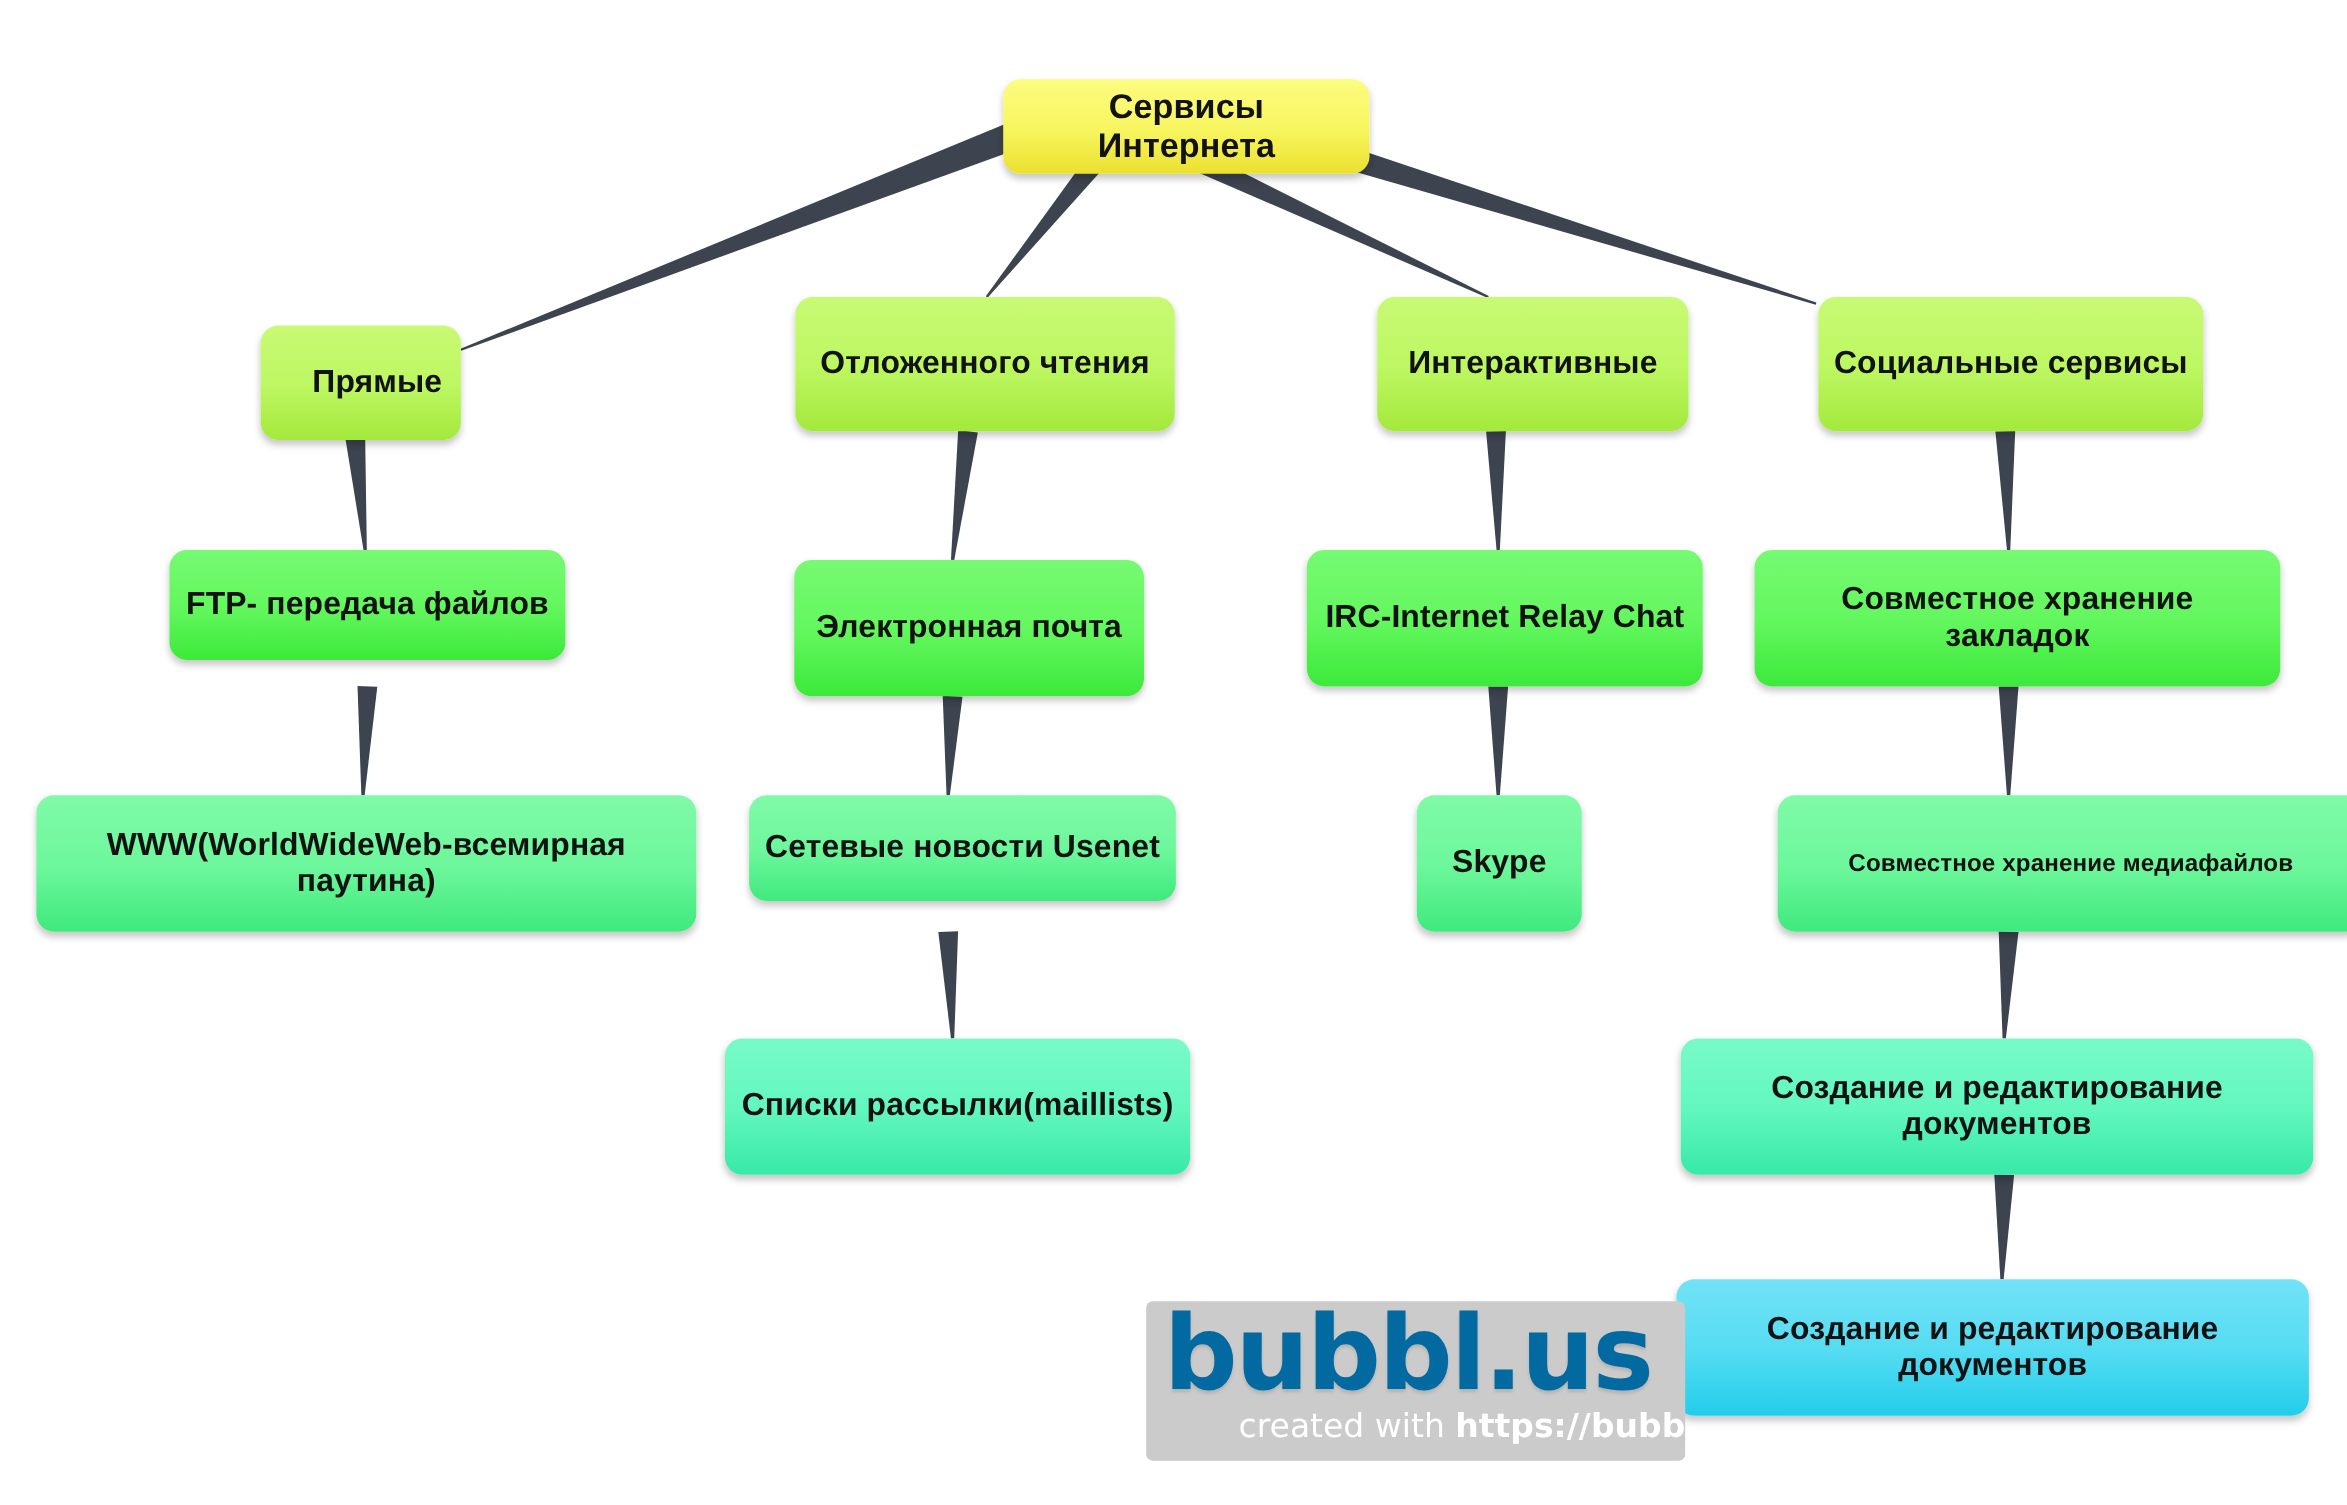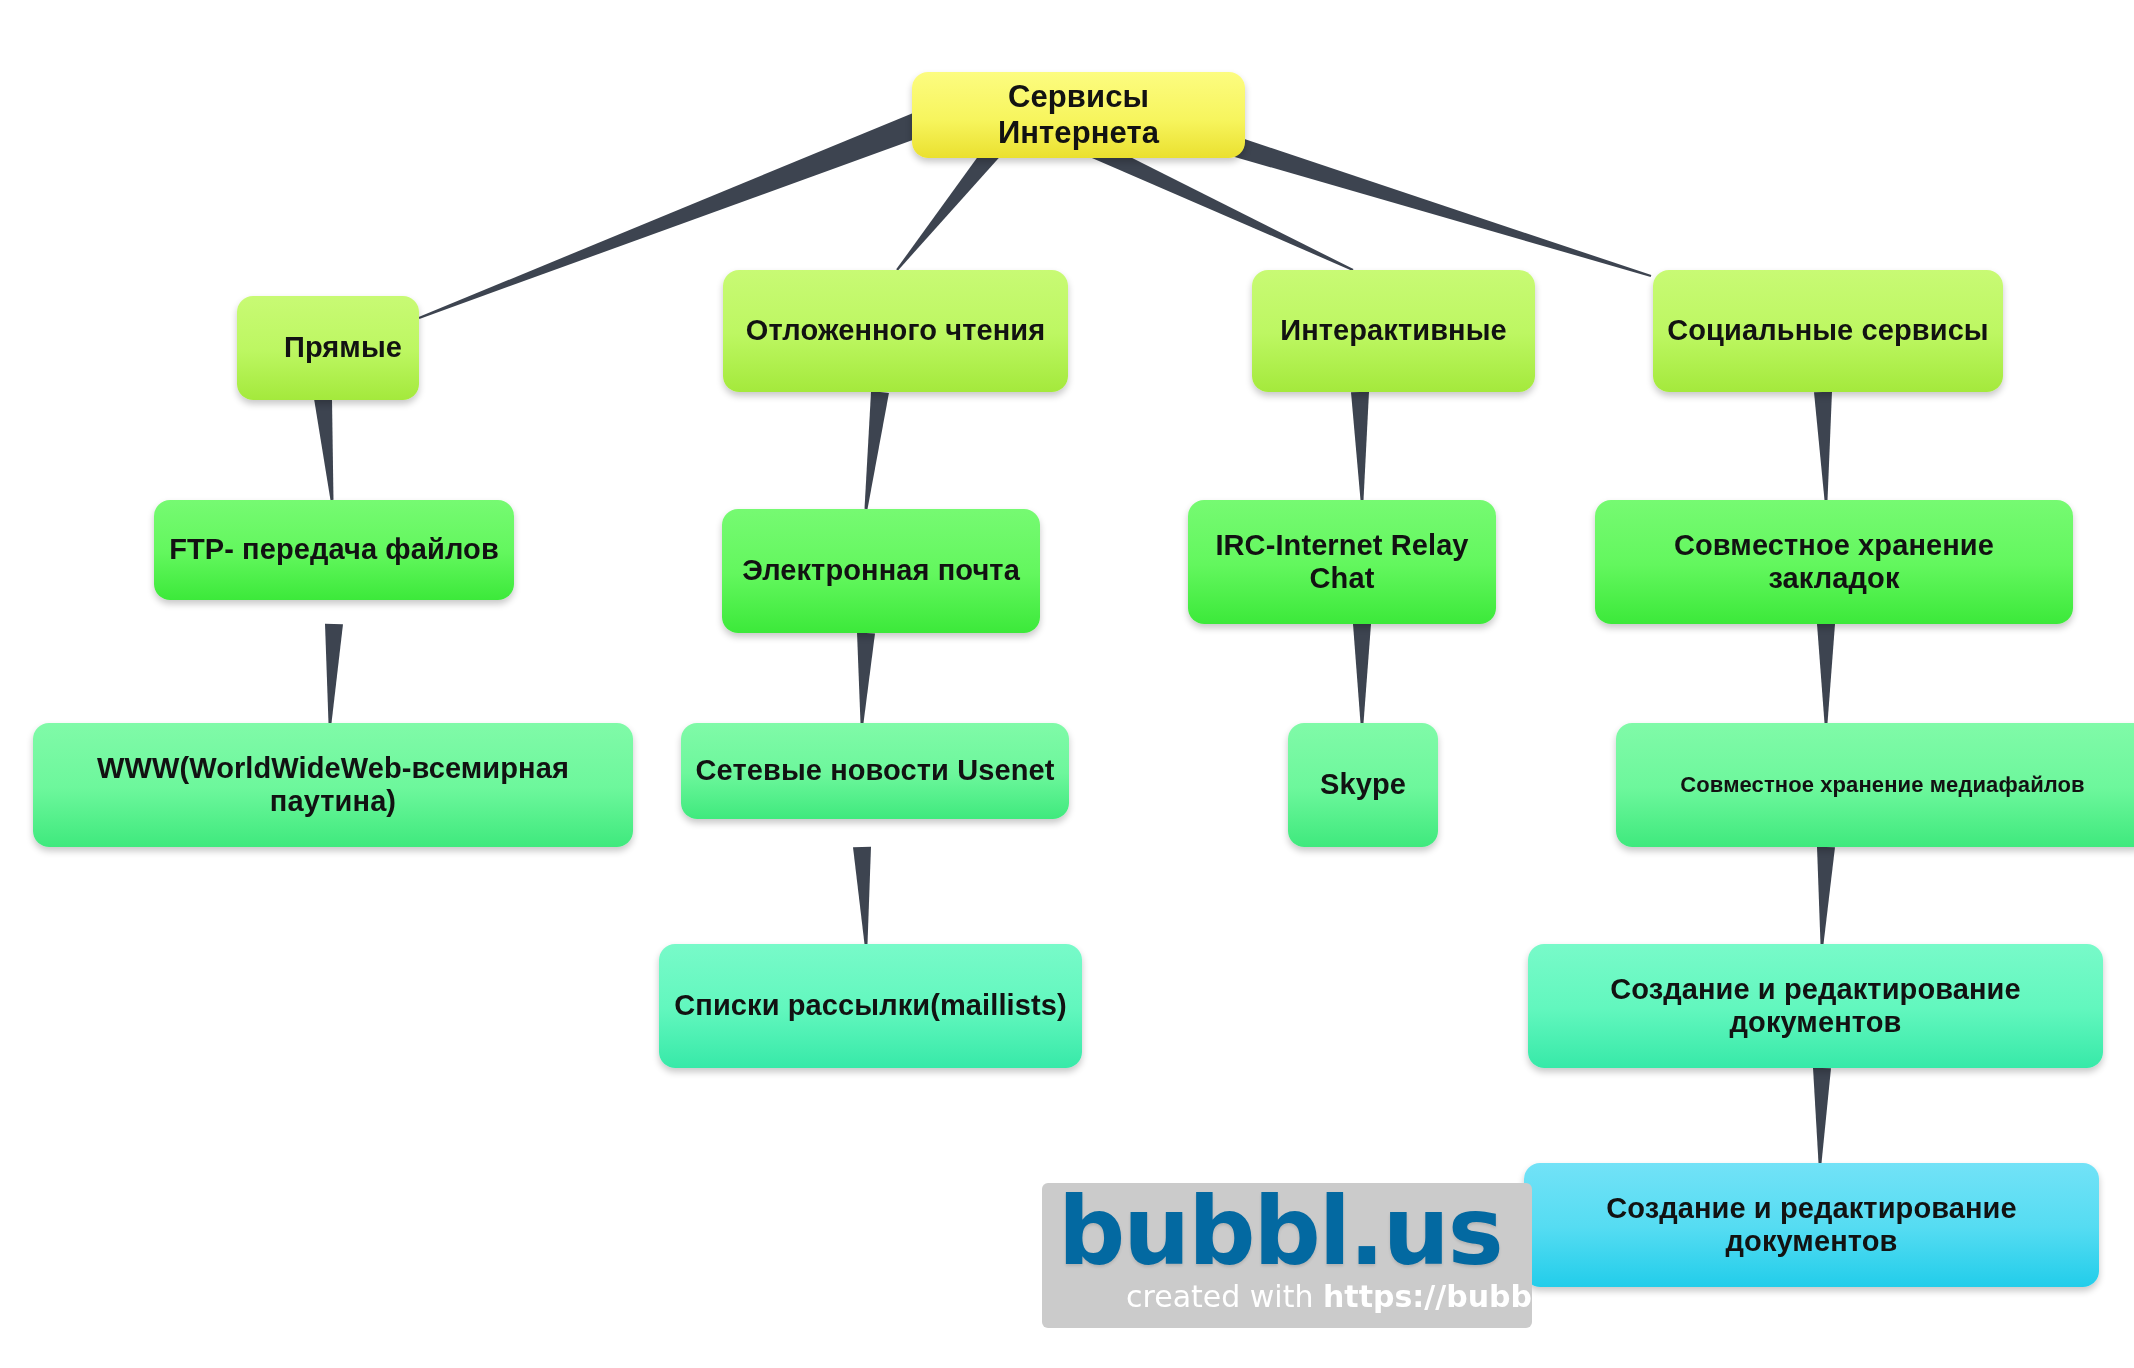--- a/index.html
+++ b/index.html
@@ -141,21 +141,21 @@
       </div>
       <div class="node lvl-2" style="left: 1653px; top: 270px; width: 350px; height: 122px; font-size: 29px;">
         <span class="node-label">Социальные сервисы</span>
       </div>
       <div class="node lvl-3" style="left: 154px; top: 500px; width: 360px; height: 100px; font-size: 29px;">
         <span class="node-label">FTP- передача файлов</span>
       </div>
       <div class="node lvl-3" style="left: 722px; top: 509px; width: 318px; height: 124px; font-size: 29px;">
         <span class="node-label">Электронная почта</span>
       </div>
-      <div class="node lvl-3" style="left: 1188px; top: 500px; width: 308px; height: 124px; font-size: 29px;">
+      <div class="node lvl-3" style="left: 1188px; top: 500px; width: 360px; height: 124px; font-size: 29px;">
         <span class="node-label">IRC-Internet Relay Chat</span>
       </div>
       <div class="node lvl-3" style="left: 1595px; top: 500px; width: 478px; height: 124px; font-size: 29px;">
         <span class="node-label">Совместное хранение закладок</span>
       </div>
       <div class="node lvl-4" style="left: 33px; top: 723px; width: 600px; height: 124px; font-size: 29px;">
         <span class="node-label">WWW(WorldWideWeb-всемирная паутина)</span>
       </div>
       <div class="node lvl-4" style="left: 681px; top: 723px; width: 388px; height: 96px; font-size: 29px;">
         <span class="node-label">Сетевые новости Usenet</span>

